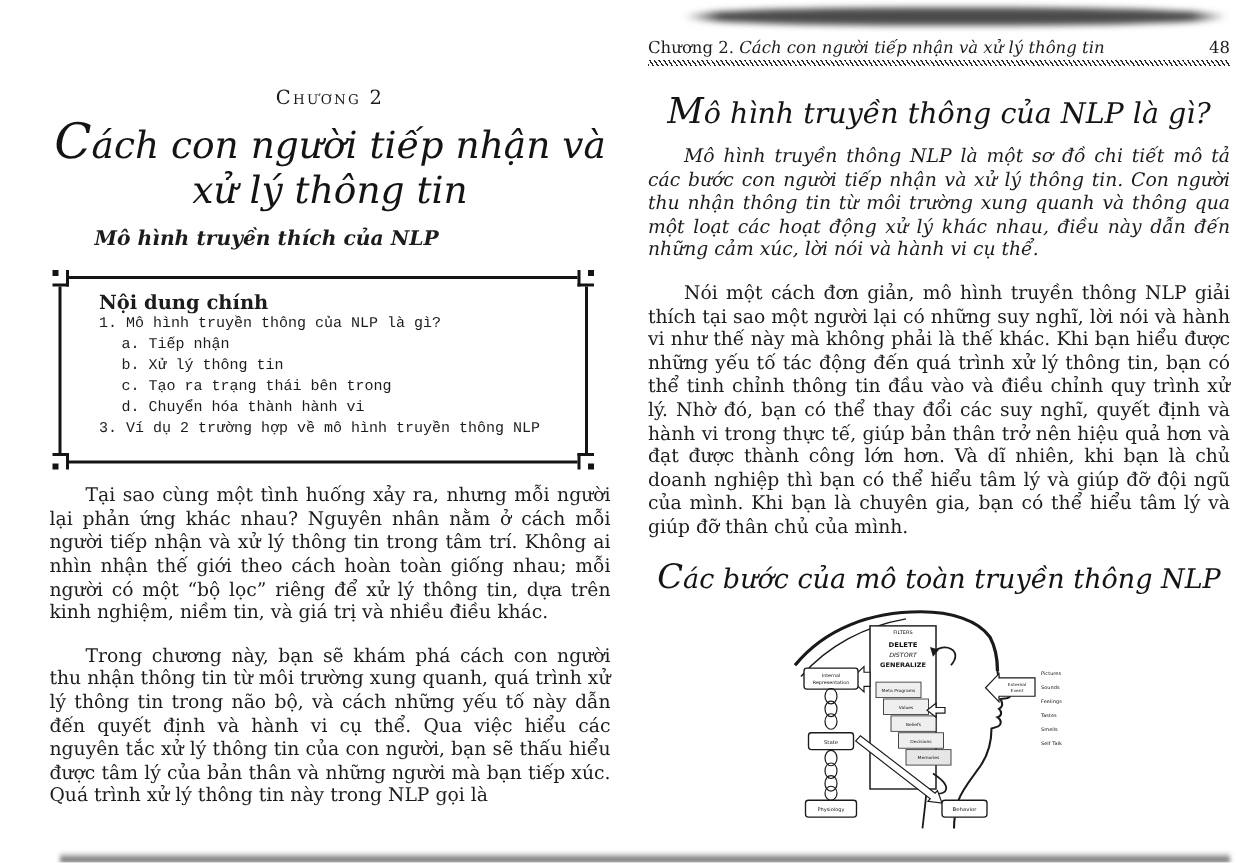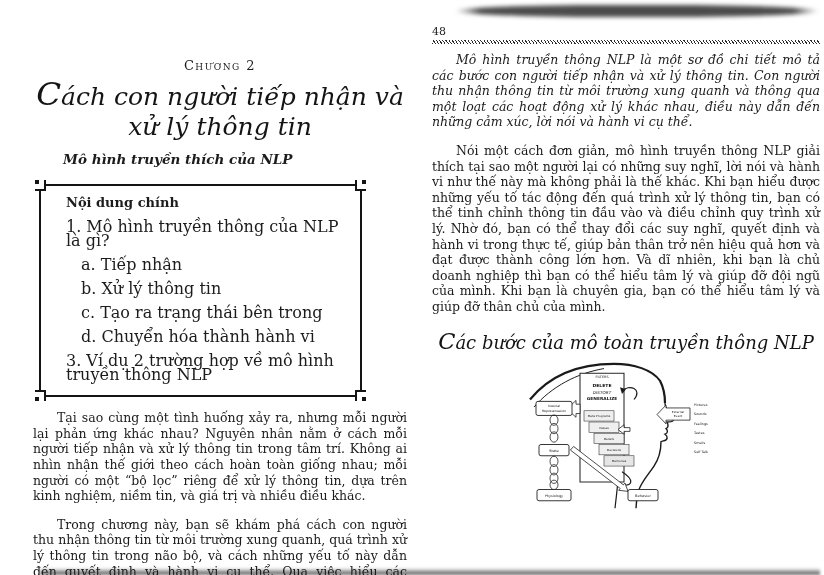--- a/index.html
+++ b/index.html
@@ -19,33 +19,33 @@
   
   .page-left { position:absolute; left:33px; top:0; width:374px; }
   .chapter-label { margin-top:58px; text-align:center; font-size:13px;
     letter-spacing:1.5px; font-variant:small-caps; }
   .main-title { margin-top:4px; text-align:center; font-style:italic;
     font-size:25px; line-height:1.1; color:#141414; }
   .main-title::first-letter { font-size:130%; }
   .subtitle { margin:11px 0 0 30px; font-weight:bold; font-style:italic; font-size:13.5px; }
 
   .contents-box { position:relative; box-sizing:border-box; margin:17px 0 0 6px;
-    width:323px; border:2px solid #141414; padding:9px 14px 13px 25px; }
+    width:353px; border:2px solid #141414; padding:9px 14px 13px 25px; }
   .corner { position:absolute; width:9px; height:9px; background:#fff; }
   .corner::after { content:""; position:absolute; width:4px; height:4px; background:#141414; }
   .corner.tl { top:-6px; left:-6px; border-right:2px solid #141414; border-bottom:2px solid #141414; }
   .corner.tl::after { top:0; left:0; }
   .corner.tr { top:-6px; right:-6px; border-left:2px solid #141414; border-bottom:2px solid #141414; }
   .corner.tr::after { top:0; right:0; }
   .corner.bl { bottom:-6px; left:-6px; border-right:2px solid #141414; border-top:2px solid #141414; }
   .corner.bl::after { bottom:0; left:0; }
   .corner.br { bottom:-6px; right:-6px; border-left:2px solid #141414; border-top:2px solid #141414; }
   .corner.br::after { bottom:0; right:0; }
   .box-heading { font-weight:bold; font-size:13px; }
-  .box-item { font-size:16px; line-height:14px; margin-top:10px; }
+  .box-item { font-size:10px; line-height:14px; margin-top:0;font-family:Liberation Mono, monospace; }
   .box-item.sub { margin-left:15px; }
 
   p.body { margin:13px 0 0 0; font-size:12.5px; line-height:15.6px;
     text-align:justify; text-indent:24px; }
 
   
   .page-right { position:absolute; left:432px; top:0; width:388px; }
   .running-head { display:flex; justify-content:space-between; align-items:baseline;
     margin-top:25px; font-size:11px; }
   .running-title .rt-prefix { font-style:normal; }
@@ -90,24 +90,26 @@
       <div class="box-item sub">d. Chuyển hóa thành hành vi</div>
       <div class="box-item">3. Ví dụ 2 trường hợp về mô hình truyền thông NLP</div>
     </div>
 
     <p class="body">Tại sao cùng một tình huống xảy ra, nhưng mỗi người lại phản ứng khác nhau? Nguyên nhân nằm ở cách mỗi người tiếp nhận và xử lý thông tin trong tâm trí. Không ai nhìn nhận thế giới theo cách hoàn toàn giống nhau; mỗi người có một “bộ lọc” riêng để xử lý thông tin, dựa trên kinh nghiệm, niềm tin, và giá trị và nhiều điều khác.</p>
     <p class="body"><span>Trong chương này, bạn sẽ khám phá cách con người thu nhận thông tin từ môi trường xung quanh, quá trình xử lý thông tin trong não bộ, và cách những yếu tố này dẫn đến quyết định và hành vi cụ thể. Qua việc hiểu các nguyên tắc xử lý thông tin của con người, bạn sẽ thấu hiểu được tâm lý của bản thân và những người mà bạn tiếp xúc. Quá trình xử lý thông tin này trong NLP gọi là </span></p>
   </div>
 
   <div class="page-right">
     <div class="running-head">
+      <span class="running-title"><span class="rt-prefix">Chương 2. </span><span class="rt-main">Cách con người tiếp nhận và xử lý thông tin</span></span>
       <span class="page-number">48</span>
     </div>
     <div class="zigzag-rule"></div>
 
+    <h1 class="script-heading">Mô hình truyền thông của NLP là gì?</h1>
     <p class="body lead">Mô hình truyền thông NLP là một sơ đồ chi tiết mô tả các bước con người tiếp nhận và xử lý thông tin. Con người thu nhận thông tin từ môi trường xung quanh và thông qua một loạt các hoạt động xử lý khác nhau, điều này dẫn đến những cảm xúc, lời nói và hành vi cụ thể.</p>
     <p class="body">Nói một cách đơn giản, mô hình truyền thông NLP giải thích tại sao một người lại có những suy nghĩ, lời nói và hành vi như thế này mà không phải là thế khác. Khi bạn hiểu được những yếu tố tác động đến quá trình xử lý thông tin, bạn có thể tinh chỉnh thông tin đầu vào và điều chỉnh quy trình xử lý. Nhờ đó, bạn có thể thay đổi các suy nghĩ, quyết định và hành vi trong thực tế, giúp bản thân trở nên hiệu quả hơn và đạt được thành công lớn hơn. Và dĩ nhiên, khi bạn là chủ doanh nghiệp thì bạn có thể hiểu tâm lý và giúp đỡ đội ngũ của mình. Khi bạn là chuyên gia, bạn có thể hiểu tâm lý và giúp đỡ thân chủ của mình.</p>
 
     <h2 class="script-heading h2">Các bước của mô toàn truyền thông NLP</h2>
 
     <div class="diagram-wrap">
       <svg width="200" height="150" viewBox="0 0 200 160" preserveAspectRatio="none" xmlns="http://www.w3.org/2000/svg">
 
         <g>
           <path class="dg-line" stroke-width="2.2" d="M8,40 C28,14 58,2 92,2 C112,2 130,8 138,20 C142,28 143,36 143,44"></path>

